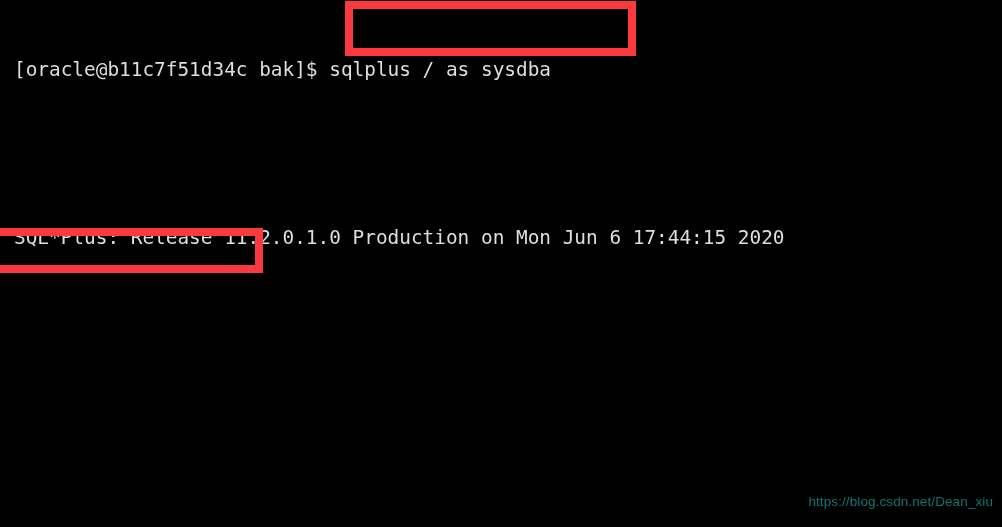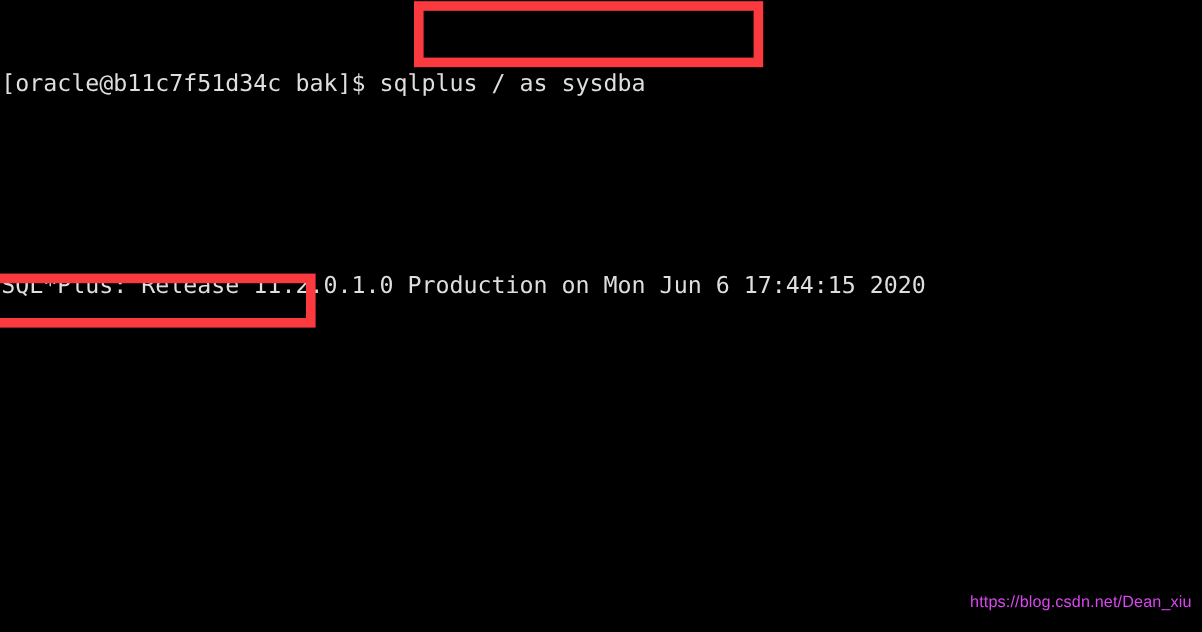--- a/index.html
+++ b/index.html
@@ -31,21 +31,21 @@
     line-height: 28px;
     letter-spacing: 0px;
     white-space: pre;
     z-index: 2;
   }
 
   .term .row {
     display: block;
     height: 28px;
     white-space: pre;
-    padding-left: 1px;
+    padding-left: 14px;
   }
 
   .term .row.blank {
     color: transparent;
   }
 
   
   .hl-box {
     position: absolute;
     border: 8px solid #fa3a3e;
@@ -67,21 +67,21 @@
     top: 228px;
     width: 273px;
     height: 45px;
   }
 
   
   .watermark {
     position: absolute;
     right: 9px;
     bottom: 18px;
-    color: #d946ef;
+    color: #0f766e;
     font-family: "Liberation Sans", "DejaVu Sans", sans-serif;
     font-size: 13.5px;
     letter-spacing: 0.1px;
     z-index: 6;
     white-space: nowrap;
   }
 </style>
 </head>
 <body>
 

